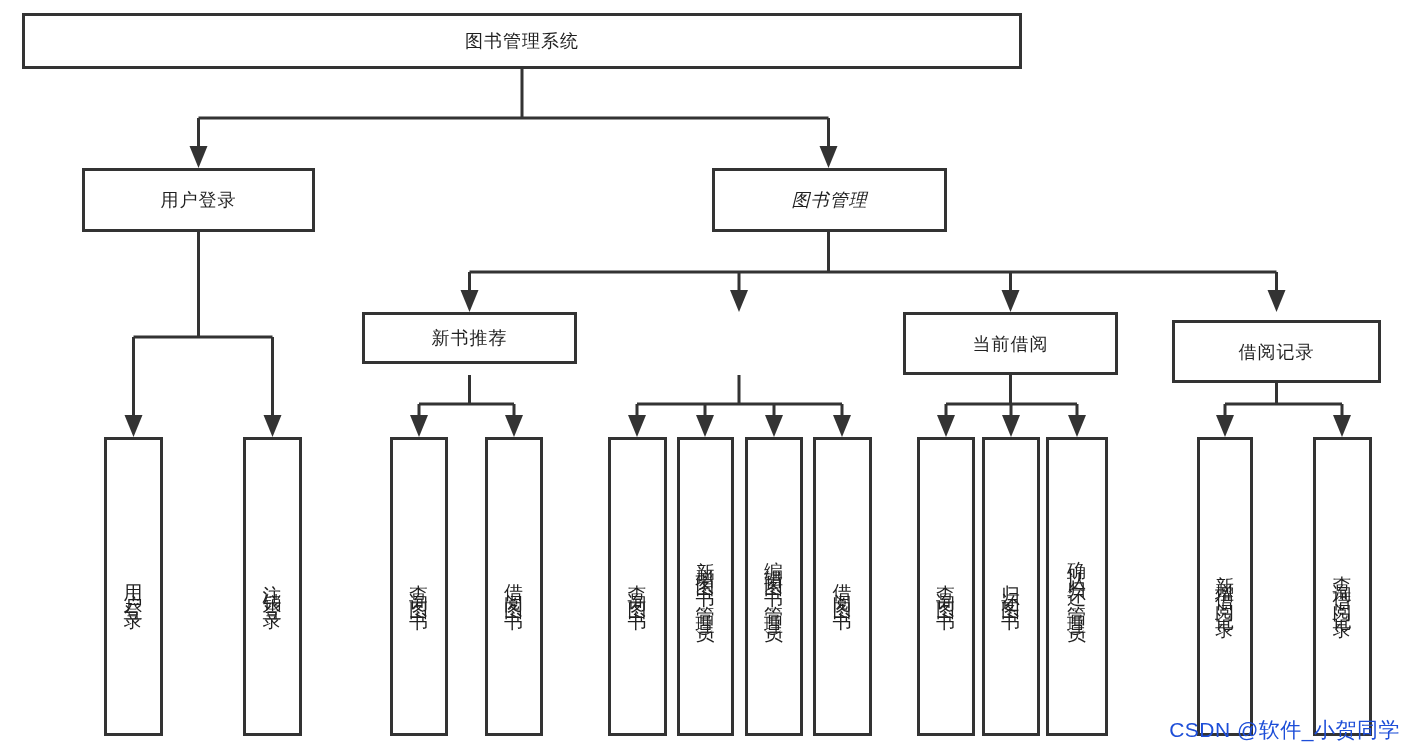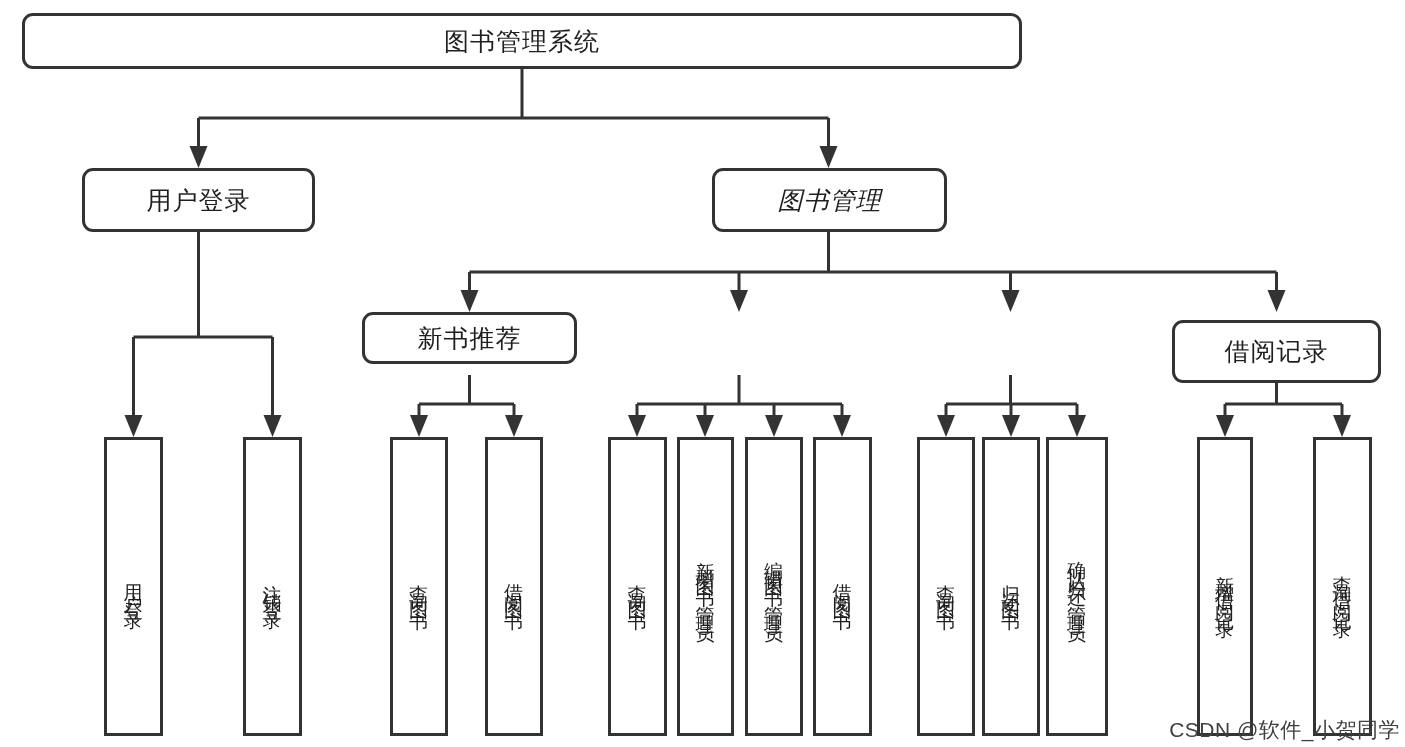--- a/index.html
+++ b/index.html
@@ -15,21 +15,21 @@
     position:absolute;left:0;top:0;width:1405px;height:747px;
     pointer-events:none;
   }
   .node{
     position:absolute;
     box-sizing:border-box;
     border:3px solid #333333;
     background:#ffffff;
     display:flex;align-items:center;justify-content:center;
   }
-  .hnode{font-size:25px;letter-spacing:1px;white-space:nowrap;border-radius:11px;}
+  .hnode{font-size:18px;letter-spacing:1px;white-space:nowrap;}
   .vnode span{
     writing-mode:vertical-rl;
     text-orientation:mixed;
     letter-spacing:9px;
     line-height:1;
     font-size:19px;
   }
   
   .b-root{left:22px;top:13px;width:1000px;height:56px;}
   .b-userlogin{left:82px;top:168px;width:233px;height:64px;}
@@ -46,21 +46,21 @@
   .b-addbook{left:677px;top:437px;width:57px;height:299px;}
   .b-editbook{left:745px;top:437px;width:58px;height:299px;}
   .b-b2{left:813px;top:437px;width:59px;height:299px;}
   .b-q3{left:917px;top:437px;width:58px;height:299px;}
   .b-returnbook{left:982px;top:437px;width:58px;height:299px;}
   .b-confirmreturn{left:1046px;top:437px;width:62px;height:299px;}
   .b-addrecord{left:1197px;top:437px;width:56px;height:299px;}
   .b-queryrecord{left:1313px;top:437px;width:59px;height:299px;}
   .watermark{
     position:absolute;right:5px;bottom:3px;
-    font-size:21px;color:#404040;letter-spacing:.5px;
+    font-size:21px;color:#1d4ed8;letter-spacing:.5px;
     z-index:5;white-space:nowrap;
   }
 </style>
 </head>
 <body>
 
 <div class="canvas">
 
   <svg class="connectors" viewBox="0 0 1405 747" xmlns="http://www.w3.org/2000/svg">
     <g stroke="#333333" stroke-width="3" fill="none">
@@ -109,20 +109,23 @@
   <div class="node hnode b-userlogin">
     <span>用户登录</span>
   </div>
   <div class="node hnode b-bookmgmt">
     <span>图书管理</span>
   </div>
 
   <div class="node hnode b-newrec">
     <span>新书推荐</span>
   </div>
+  <div class="node hnode b-currentborrow">
+    <span>当前借阅</span>
+  </div>
   <div class="node hnode b-borrowrecord">
     <span>借阅记录</span>
   </div>
 
   <div class="node vnode b-userloginv">
     <span>用户登录</span>
   </div>
   <div class="node vnode b-logoutv">
     <span>注销登录</span>
   </div>

